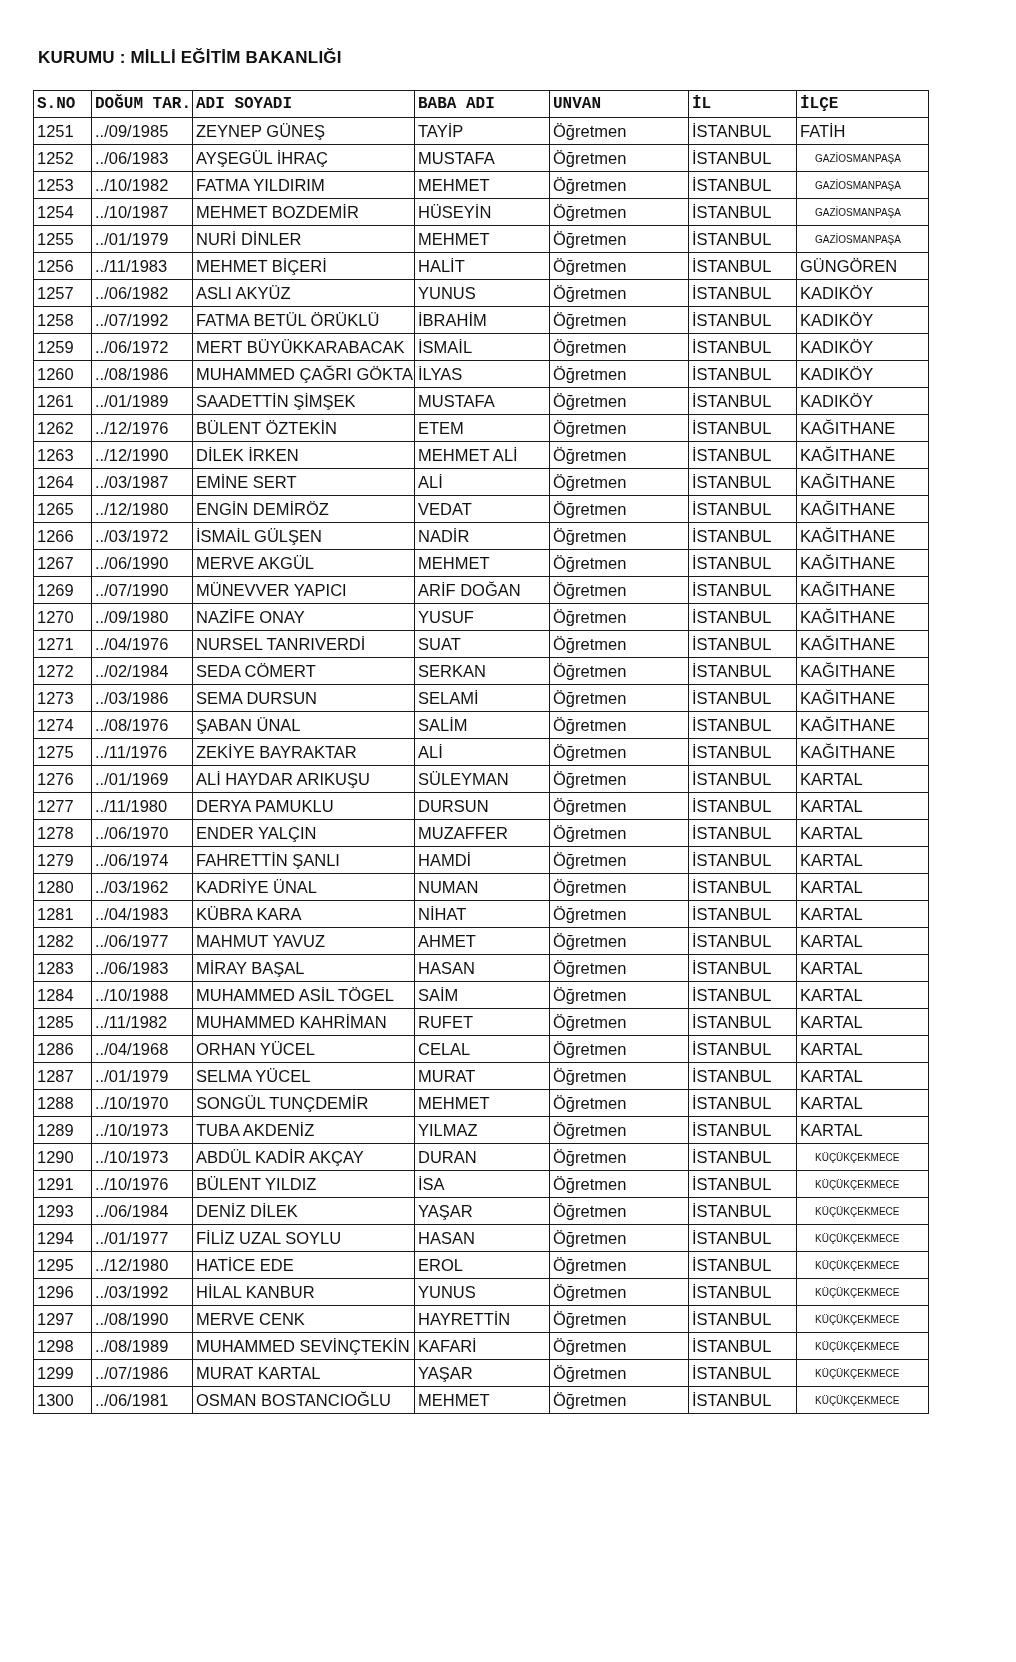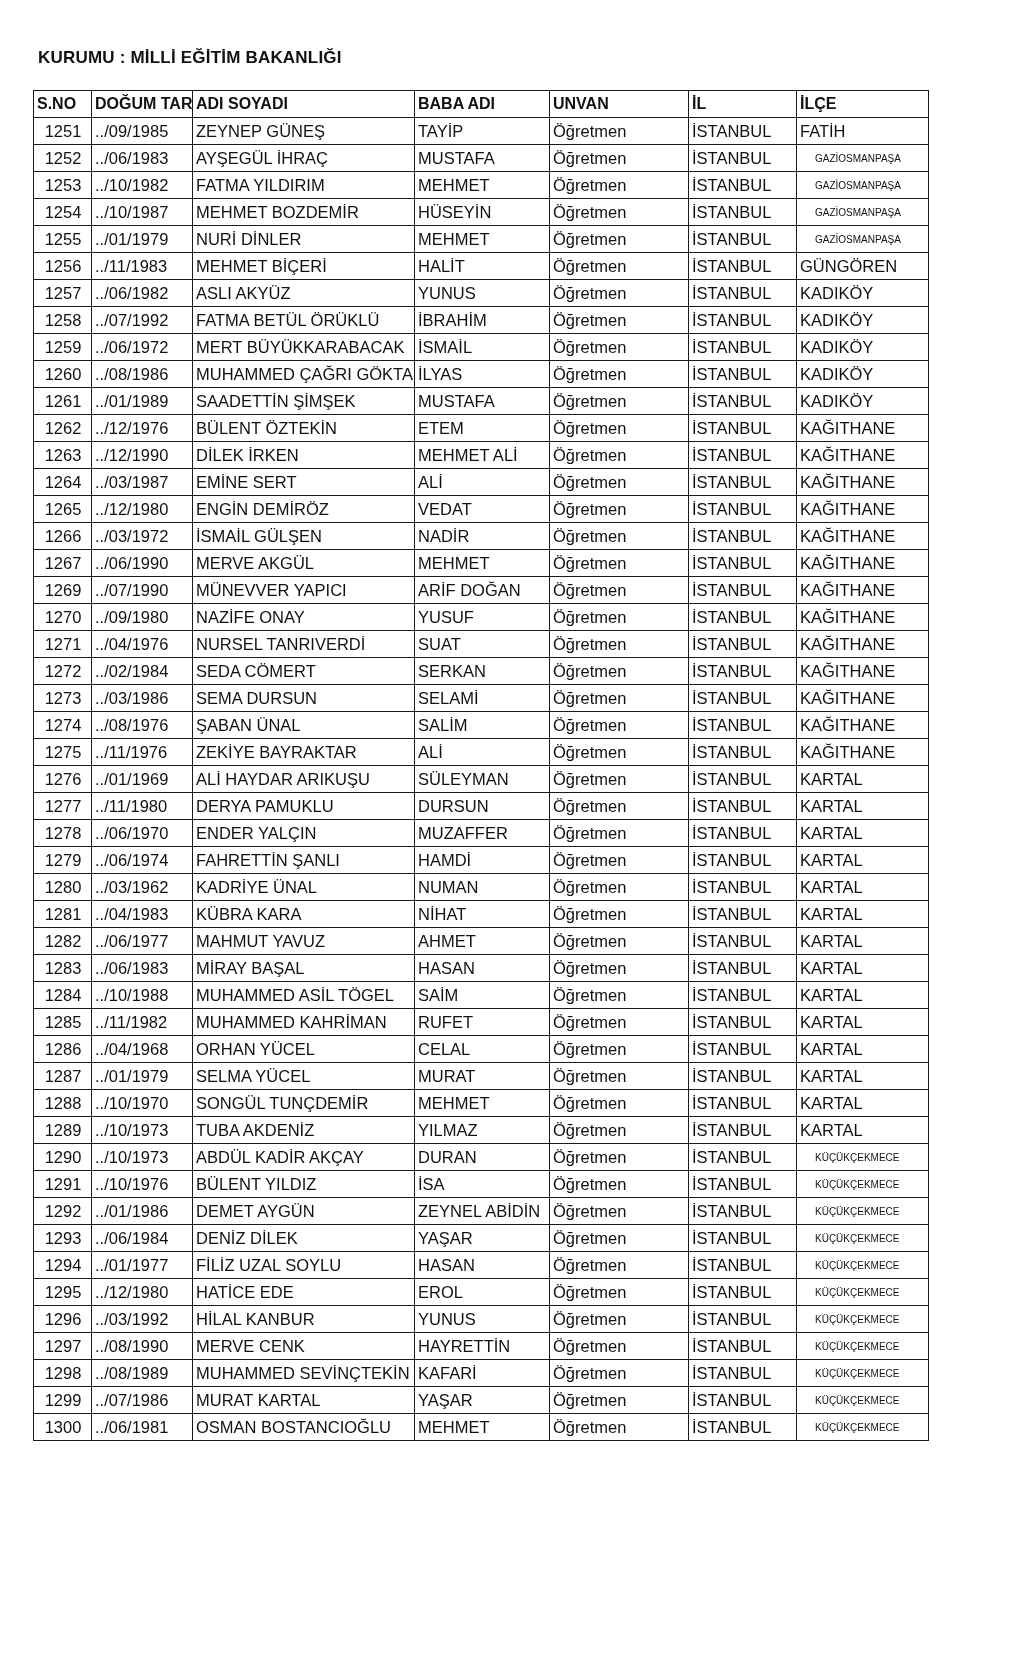--- a/index.html
+++ b/index.html
@@ -9,22 +9,22 @@
   table.list { position:absolute; left:33px; top:90px; border-collapse:collapse; table-layout:fixed; width:895px; }
   table.list col.c0 { width:58px; }
   table.list col.c1 { width:101px; }
   table.list col.c2 { width:222px; }
   table.list col.c3 { width:135px; }
   table.list col.c4 { width:139px; }
   table.list col.c5 { width:108px; }
   table.list col.c6 { width:132px; }
   table.list th, table.list td { border:1.5px solid #1a1a1a; padding:0 3px; height:26px;
        white-space:nowrap; overflow:hidden; font-size:16.5px; text-align:left; vertical-align:middle; }
-  table.list th { font-weight:bold; font-size:16px; }
-  table.list td.sno { text-align:center; padding-right:2px; }
+  table.list th { font-weight:bold; font-size:16px;font-family:Liberation Mono, monospace; }
+  table.list td.sno { text-align:left; padding-right:2px; }
   table.list td.ilce-small { font-size:10px;padding-left:18px; }
 </style>
 </head>
 <body>
 
 <div class="title">KURUMU : MİLLİ EĞİTİM BAKANLIĞI</div>
 
 <table class="list">
   <colgroup>
     <col class="c0">
@@ -401,29 +401,20 @@
       <tr>
         <td class="sno">1291</td>
         <td>../10/1976</td>
         <td>BÜLENT YILDIZ</td>
         <td>İSA</td>
         <td>Öğretmen</td>
         <td>İSTANBUL</td>
         <td class="ilce-small">KÜÇÜKÇEKMECE</td>
       </tr>
       <tr>
-        <td class="sno">1292</td>
-        <td>../01/1986</td>
-        <td>DEMET AYGÜN</td>
-        <td>ZEYNEL ABİDİN</td>
-        <td>Öğretmen</td>
-        <td>İSTANBUL</td>
-        <td class="ilce-small">KÜÇÜKÇEKMECE</td>
-      </tr>
-      <tr>
         <td class="sno">1293</td>
         <td>../06/1984</td>
         <td>DENİZ DİLEK</td>
         <td>YAŞAR</td>
         <td>Öğretmen</td>
         <td>İSTANBUL</td>
         <td class="ilce-small">KÜÇÜKÇEKMECE</td>
       </tr>
       <tr>
         <td class="sno">1294</td>

